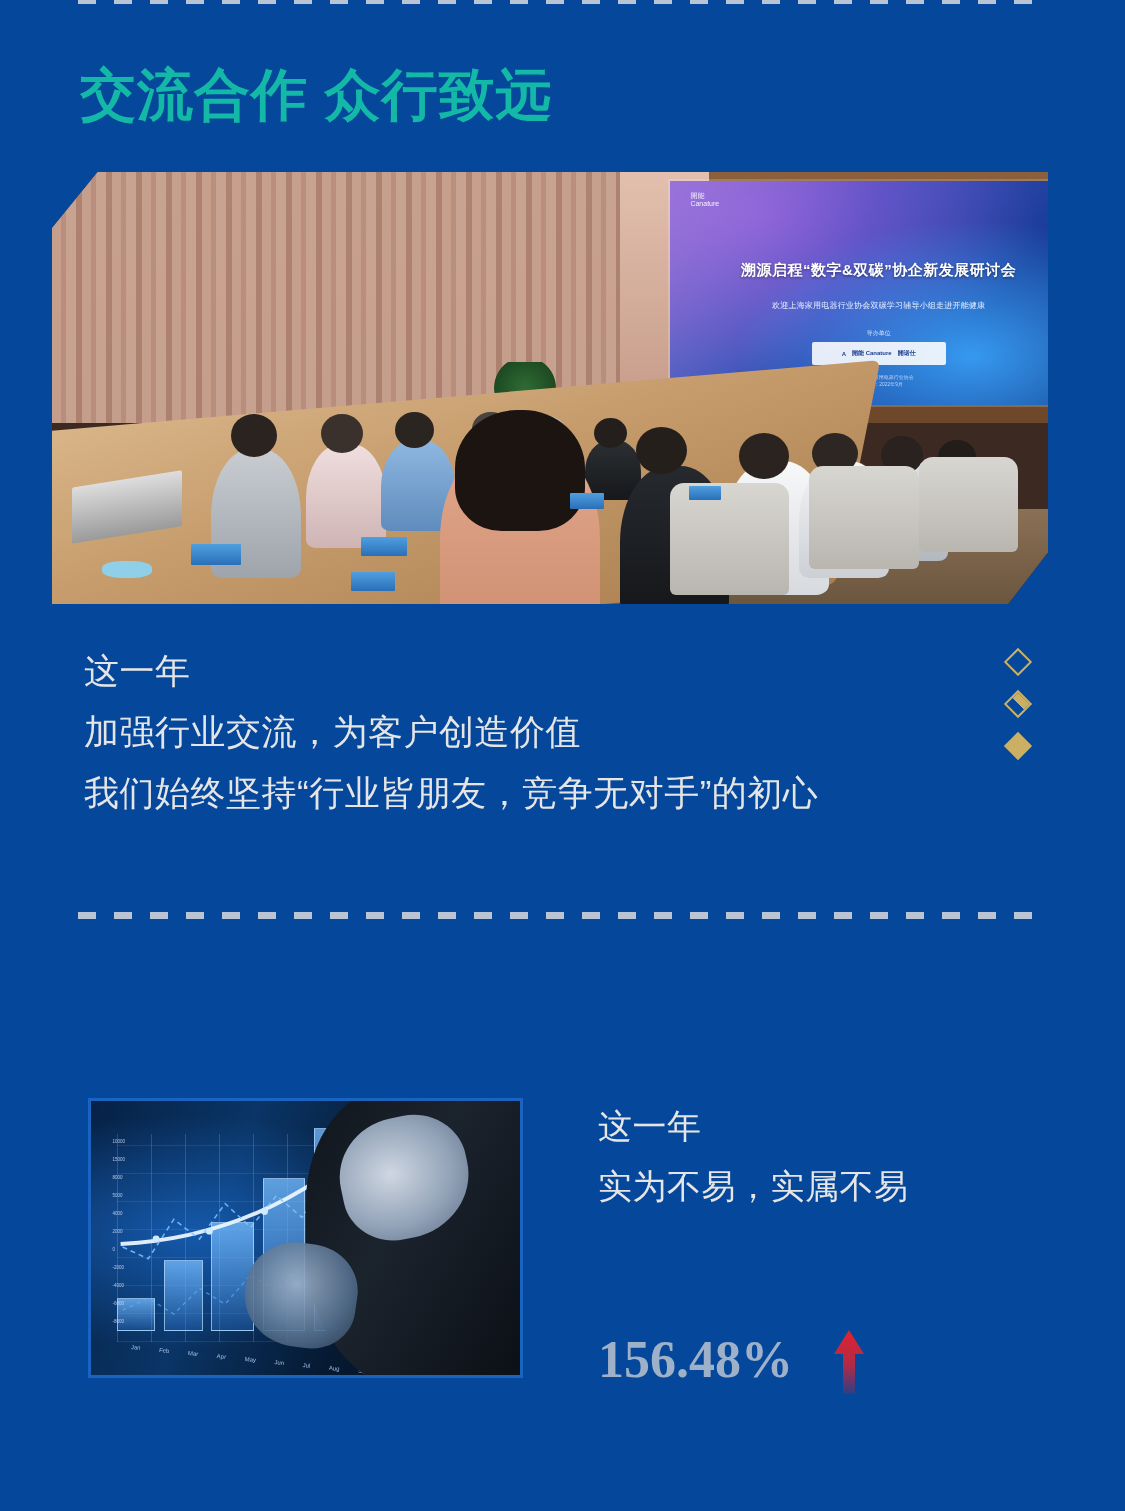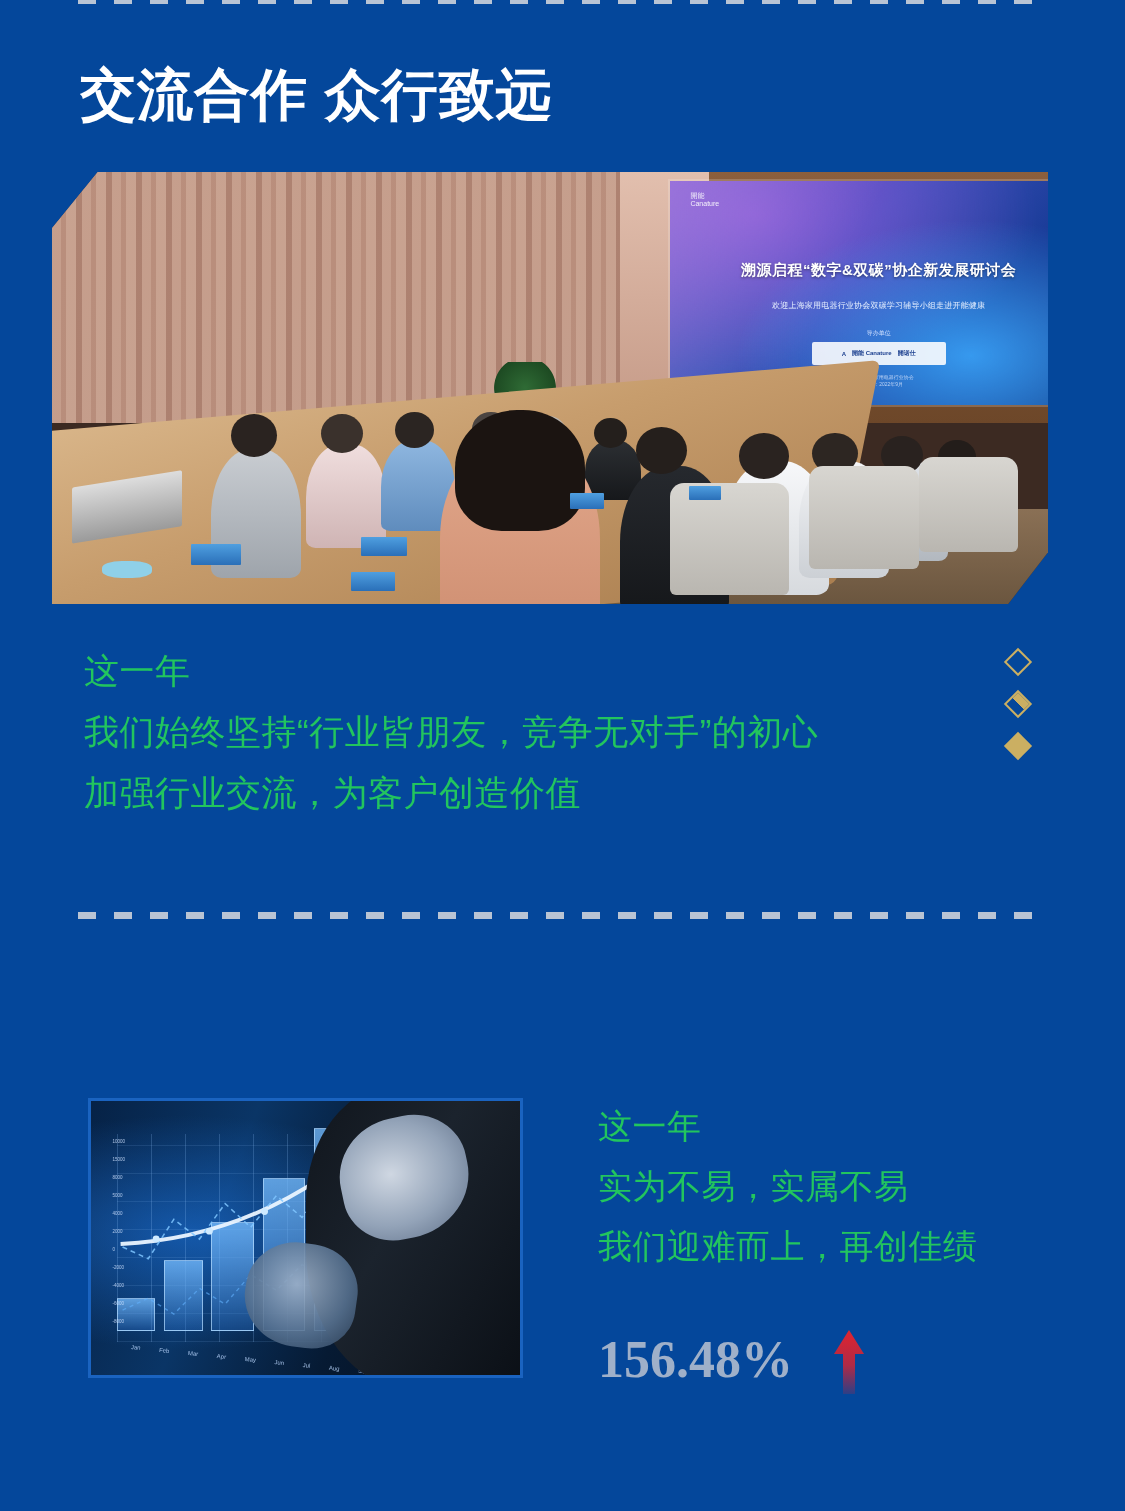--- a/index.html
+++ b/index.html
@@ -15,21 +15,21 @@
   .dash-rule{
     position:absolute; left:78px; width:970px; height:7px;
     background-image:repeating-linear-gradient(to right,#b9c4d4 0 18px, rgba(0,0,0,0) 18px 36px);
   }
   .dash-top{ top:-3px; }
   .dash-mid{ top:912px; }
 
   
   .heading{
     position:absolute; left:80px;
-    color:#ffffff;
+    color:#14b8a6;
     font-size:56px;
     font-weight:700;
     letter-spacing:1px;
     white-space:nowrap;
   }
   .heading-1{ top:58px; }
   .heading-2{ top:984px; }
 
   
   .photo-top{
@@ -140,21 +140,21 @@
     border-radius:1px;
   }
   .mask{
     position:absolute; left:5%; bottom:6%; width:5%; height:4%;
     background:#8fd0e8; border-radius:40%;
   }
 
   
   .quote{
     position:absolute;
-    color:#22c55e;
+    color:#e5e5e5;
     font-size:35px;
     line-height:61px;
     letter-spacing:.5px;
     white-space:nowrap;
   }
   .quote-1{ left:84px; top:640px; }
 
   
   .diamonds{ position:absolute; left:1008px; top:652px; width:30px; }
   .dia{ width:20px; height:20px; margin-bottom:22px; transform:rotate(45deg); }
@@ -313,22 +313,22 @@
       <div class="nameplate" style="left:14%;bottom:9%;width:5%;height:5%;"></div>
       <div class="nameplate" style="left:31%;bottom:11%;width:4.6%;height:4.6%;"></div>
       <div class="nameplate" style="left:30%;bottom:3%;width:4.4%;height:4.4%;"></div>
       <div class="nameplate" style="left:52%;bottom:22%;width:3.4%;height:3.6%;"></div>
       <div class="nameplate" style="left:64%;bottom:24%;width:3.2%;height:3.4%;"></div>
     </div>
   </div>
 
   <div class="quote quote-1">
     <div>这一年</div>
+    <div>加强行业交流，为客户创造价值</div>
     <div>我们始终坚持“行业皆朋友，竞争无对手”的初心</div>
-    <div>加强行业交流，为客户创造价值</div>
   </div>
 
   <div class="diamonds">
     <div class="dia dia-outline"></div>
     <div class="dia dia-half"></div>
     <div class="dia dia-full"></div>
   </div>
 
   <div class="dash-rule dash-mid"></div>
 
@@ -385,21 +385,20 @@
     </div>
 
     <div class="suit"></div>
     <div class="hand"></div>
     <div class="hand2"></div>
   </div>
 
   <div class="quote quote-2">
     <div>这一年</div>
     <div>实为不易，实属不易</div>
-    <div>我们迎难而上，再创佳绩</div>
   </div>
 
   <div class="bignum">156.48%</div>
 
   <svg class="arrow-up" viewBox="0 0 34 66">
     <defs>
       <linearGradient id="agrad" x1="0" y1="0" x2="0" y2="1">
         <stop offset="0%" stop-color="#e0242f"></stop>
         <stop offset="55%" stop-color="#b02a46"></stop>
         <stop offset="100%" stop-color="#2d3f86"></stop>

